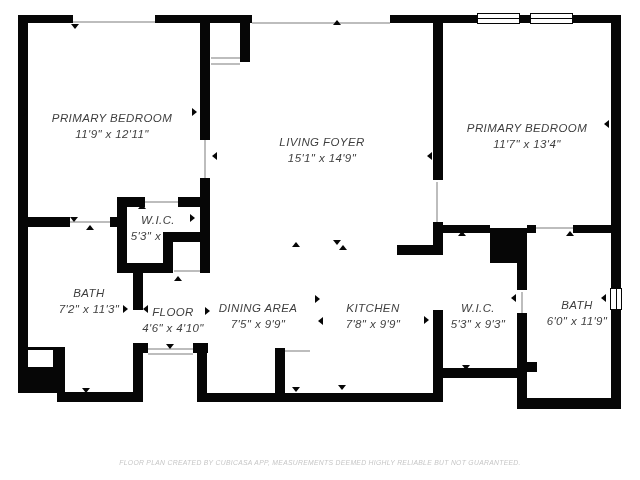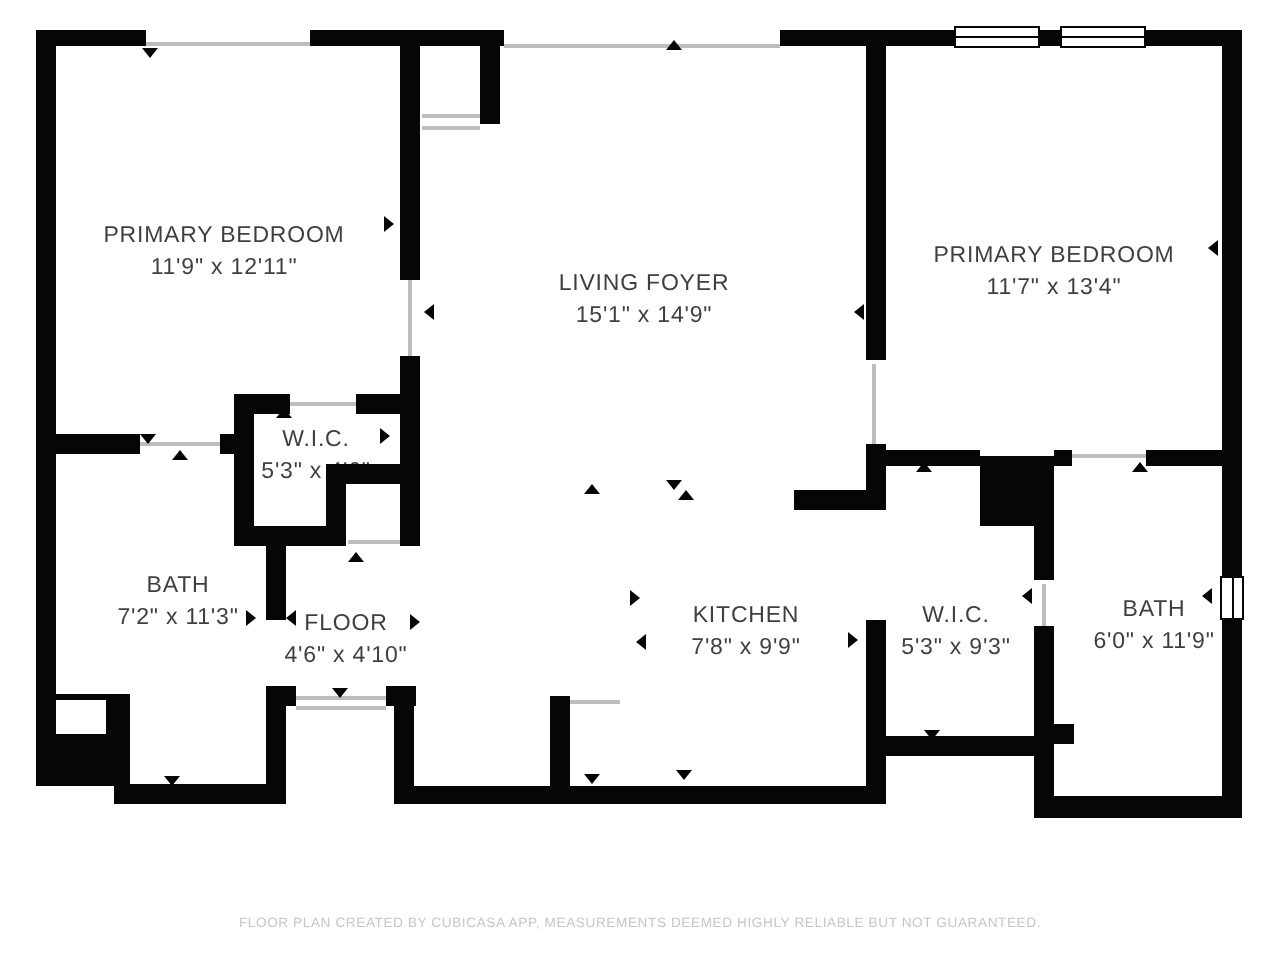--- a/index.html
+++ b/index.html
@@ -1,17 +1,17 @@
 <!DOCTYPE html>
 <html><head>
 <meta charset="utf-8">
 <style>
   html,body{margin:0;padding:0;background:#ffffff;}
   body{width:640px;height:480px;position:relative;overflow:hidden;font-family:"Liberation Sans",sans-serif;}
-  .plan{position:absolute;left:0;top:0;width:640px;height:480px;}
+  .plan{position:absolute;left:0;top:0;width:640px;height:480px;font-style:italic;}
   
   .w{position:absolute;background:#060606;z-index:3;}
   
   .blk{position:absolute;background:#060606;z-index:3;}
   .niche{position:absolute;background:#ffffff;z-index:4;}
   
   .ol{position:absolute;background:#bdbdbd;z-index:2;}
   
   .win{position:absolute;background:#ffffff;border:1.5px solid #060606;box-sizing:border-box;z-index:4;}
   .win .midh{position:absolute;left:0;right:0;top:50%;height:1px;margin-top:-.5px;background:#060606;}
@@ -161,20 +161,24 @@
     <div>5'3" x 4'6"</div>
   </div>
   <div class="room-label" style="left:89px;top:301px">
     <div>BATH</div>
     <div>7'2" x 11'3"</div>
   </div>
   <div class="room-label" style="left:173px;top:320px">
     <div>FLOOR</div>
     <div>4'6" x 4'10"</div>
   </div>
+  <div class="room-label" style="left:258px;top:316px">
+    <div>DINING AREA</div>
+    <div>7'5" x 9'9"</div>
+  </div>
   <div class="room-label" style="left:373px;top:316px">
     <div>KITCHEN</div>
     <div>7'8" x 9'9"</div>
   </div>
   <div class="room-label" style="left:478px;top:316px">
     <div>W.I.C.</div>
     <div>5'3" x 9'3"</div>
   </div>
   <div class="room-label" style="left:577px;top:313px">
     <div>BATH</div>

